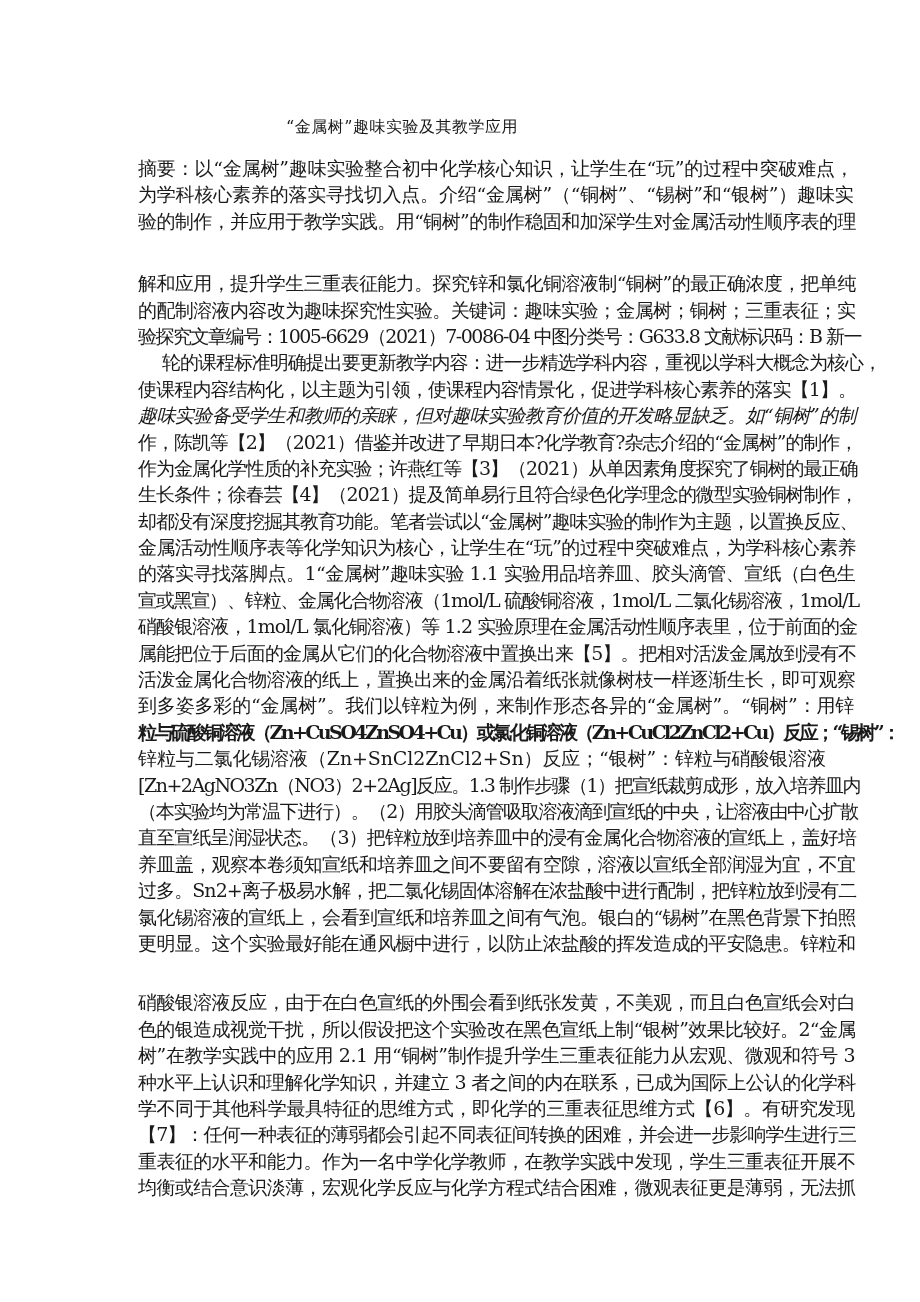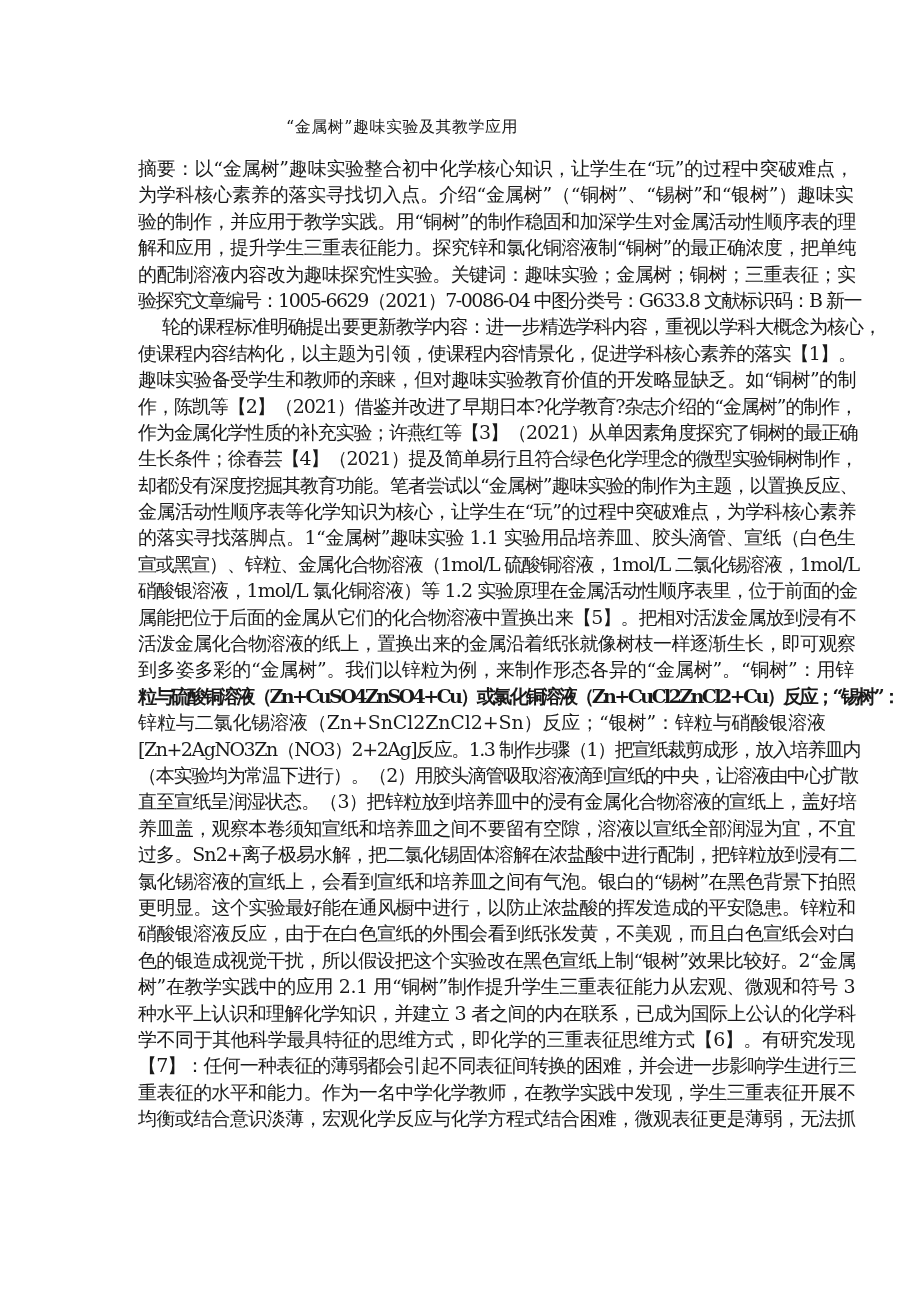--- a/index.html
+++ b/index.html
@@ -14,47 +14,47 @@
   </style>
 </head>
 <body>
 
 <div class="title">“金属树”趣味实验及其教学应用</div>
 
 <div class="body">
   <div class="line" style="white-space: nowrap; letter-spacing: -0.179487px;">摘要：以“金属树”趣味实验整合初中化学核心知识，让学生在“玩”的过程中突破难点，</div>
   <div class="line" style="white-space: nowrap; letter-spacing: -0.195122px;">为学科核心素养的落实寻找切入点。介绍“金属树”（“铜树”、“锡树”和“银树”）趣味实</div>
   <div class="line" style="white-space: nowrap; letter-spacing: -0.589744px;">验的制作，并应用于教学实践。用“铜树”的制作稳固和加深学生对金属活动性顺序表的理</div>
-  <div class="line" style="white-space: nowrap; letter-spacing: -0.589744px;">解和应用，提升学生三重表征能力。探究锌和氯化铜溶液制“铜树”的最正确浓度，把单纯</div>
+  <div class="line" style="white-space: nowrap; letter-spacing: -0.589744px; margin-top: 36px;">解和应用，提升学生三重表征能力。探究锌和氯化铜溶液制“铜树”的最正确浓度，把单纯</div>
   <div class="line" style="white-space: nowrap; letter-spacing: -0.605263px;">的配制溶液内容改为趣味探究性实验。关键词：趣味实验；金属树；铜树；三重表征；实</div>
   <div class="line" style="white-space: nowrap; letter-spacing: -1.49091px;">验探究文章编号：1005-6629（2021）7-0086-04 中图分类号：G633.8 文献标识码：B 新一</div>
   <div class="line" style="white-space: nowrap; letter-spacing: -1.02564px; margin-left: 24px;">轮的课程标准明确提出要更新教学内容：进一步精选学科内容，重视以学科大概念为核心，</div>
   <div class="line" style="white-space: nowrap; letter-spacing: -0.871795px;">使课程内容结构化，以主题为引领，使课程内容情景化，促进学科核心素养的落实【1】。</div>
-  <div class="line" style="white-space: nowrap; letter-spacing: -0.589744px;">趣味实验备受学生和教师的亲睐，但对趣味实验教育价值的开发略显缺乏。如“铜树”的制</div>
+  <div class="line" style="white-space: nowrap; letter-spacing: -0.589744px; font-style: italic;">趣味实验备受学生和教师的亲睐，但对趣味实验教育价值的开发略显缺乏。如“铜树”的制</div>
   <div class="line" style="white-space: nowrap; letter-spacing: -1.04651px;">作，陈凯等【2】（2021）借鉴并改进了早期日本?化学教育?杂志介绍的“金属树”的制作，</div>
   <div class="line" style="white-space: nowrap; letter-spacing: -1.04878px;">作为金属化学性质的补充实验；许燕红等【3】（2021）从单因素角度探究了铜树的最正确</div>
   <div class="line" style="white-space: nowrap; letter-spacing: -1.04878px;">生长条件；徐春芸【4】（2021）提及简单易行且符合绿色化学理念的微型实验铜树制作，</div>
   <div class="line" style="white-space: nowrap; letter-spacing: -1px;">却都没有深度挖掘其教育功能。笔者尝试以“金属树”趣味实验的制作为主题，以置换反应、</div>
   <div class="line" style="white-space: nowrap; letter-spacing: -0.589744px;">金属活动性顺序表等化学知识为核心，让学生在“玩”的过程中突破难点，为学科核心素养</div>
   <div class="line" style="white-space: nowrap; letter-spacing: -0.5px;">的落实寻找落脚点。1“金属树”趣味实验 1.1 实验用品培养皿、胶头滴管、宣纸（白色生</div>
   <div class="line" style="white-space: nowrap; letter-spacing: -1.22449px;">宣或黑宣）、锌粒、金属化合物溶液（1mol/L 硫酸铜溶液，1mol/L 二氯化锡溶液，1mol/L</div>
   <div class="line" style="white-space: nowrap; letter-spacing: -0.911111px;">硝酸银溶液，1mol/L 氯化铜溶液）等 1.2 实验原理在金属活动性顺序表里，位于前面的金</div>
   <div class="line" style="white-space: nowrap; letter-spacing: -0.871795px;">属能把位于后面的金属从它们的化合物溶液中置换出来【5】。把相对活泼金属放到浸有不</div>
   <div class="line" style="white-space: nowrap; letter-spacing: -0.605263px;">活泼金属化合物溶液的纸上，置换出来的金属沿着纸张就像树枝一样逐渐生长，即可观察</div>
   <div class="line" style="white-space: nowrap; letter-spacing: -0.175px;">到多姿多彩的“金属树”。我们以锌粒为例，来制作形态各异的“金属树”。“铜树”：用锌</div>
   <div class="line" style="white-space: nowrap; letter-spacing: -2.57143px; font-weight: bold;">粒与硫酸铜溶液（Zn+CuSO4ZnSO4+Cu）或氯化铜溶液（Zn+CuCl2ZnCl2+Cu）反应；“锡树”：</div>
   <div class="line short" style="white-space: nowrap; letter-spacing: -0.119048px;">锌粒与二氯化锡溶液（Zn+SnCl2ZnCl2+Sn）反应；“银树”：锌粒与硝酸银溶液</div>
   <div class="line short" style="white-space: nowrap; letter-spacing: -1.48px;">[Zn+2AgNO3Zn（NO3）2+2Ag]反应。1.3 制作步骤（1）把宣纸裁剪成形，放入培养皿内</div>
   <div class="line" style="white-space: nowrap; letter-spacing: -1.275px;">（本实验均为常温下进行）。（2）用胶头滴管吸取溶液滴到宣纸的中央，让溶液由中心扩散</div>
   <div class="line" style="white-space: nowrap; letter-spacing: -0.871795px;">直至宣纸呈润湿状态。（3）把锌粒放到培养皿中的浸有金属化合物溶液的宣纸上，盖好培</div>
   <div class="line" style="white-space: nowrap; letter-spacing: -0.605263px;">养皿盖，观察本卷须知宣纸和培养皿之间不要留有空隙，溶液以宣纸全部润湿为宜，不宜</div>
   <div class="line" style="white-space: nowrap; letter-spacing: -0.925px;">过多。Sn2+离子极易水解，把二氯化锡固体溶解在浓盐酸中进行配制，把锌粒放到浸有二</div>
   <div class="line" style="white-space: nowrap; letter-spacing: -0.589744px;">氯化锡溶液的宣纸上，会看到宣纸和培养皿之间有气泡。银白的“锡树”在黑色背景下拍照</div>
   <div class="line" style="white-space: nowrap; letter-spacing: -0.605263px;">更明显。这个实验最好能在通风橱中进行，以防止浓盐酸的挥发造成的平安隐患。锌粒和</div>
-  <div class="line" style="white-space: nowrap; letter-spacing: -0.605263px;">硝酸银溶液反应，由于在白色宣纸的外围会看到纸张发黄，不美观，而且白色宣纸会对白</div>
+  <div class="line" style="white-space: nowrap; letter-spacing: -0.605263px; margin-top: 33px;">硝酸银溶液反应，由于在白色宣纸的外围会看到纸张发黄，不美观，而且白色宣纸会对白</div>
   <div class="line" style="white-space: nowrap; letter-spacing: -0.65px;">色的银造成视觉干扰，所以假设把这个实验改在黑色宣纸上制“银树”效果比较好。2“金属</div>
   <div class="line" style="white-space: nowrap; letter-spacing: -0.418605px;">树”在教学实践中的应用 2.1 用“铜树”制作提升学生三重表征能力从宏观、微观和符号 3</div>
   <div class="line" style="white-space: nowrap; letter-spacing: -0.7px;">种水平上认识和理解化学知识，并建立 3 者之间的内在联系，已成为国际上公认的化学科</div>
   <div class="line short" style="white-space: nowrap; letter-spacing: -0.447368px;">学不同于其他科学最具特征的思维方式，即化学的三重表征思维方式【6】。有研究发现</div>
   <div class="line" style="white-space: nowrap; letter-spacing: -0.871795px;">【7】：任何一种表征的薄弱都会引起不同表征间转换的困难，并会进一步影响学生进行三</div>
   <div class="line" style="white-space: nowrap; letter-spacing: -0.605263px;">重表征的水平和能力。作为一名中学化学教师，在教学实践中发现，学生三重表征开展不</div>
   <div class="line" style="white-space: nowrap; letter-spacing: -0.605263px;">均衡或结合意识淡薄，宏观化学反应与化学方程式结合困难，微观表征更是薄弱，无法抓</div>
 </div>
 
 </body></html>

